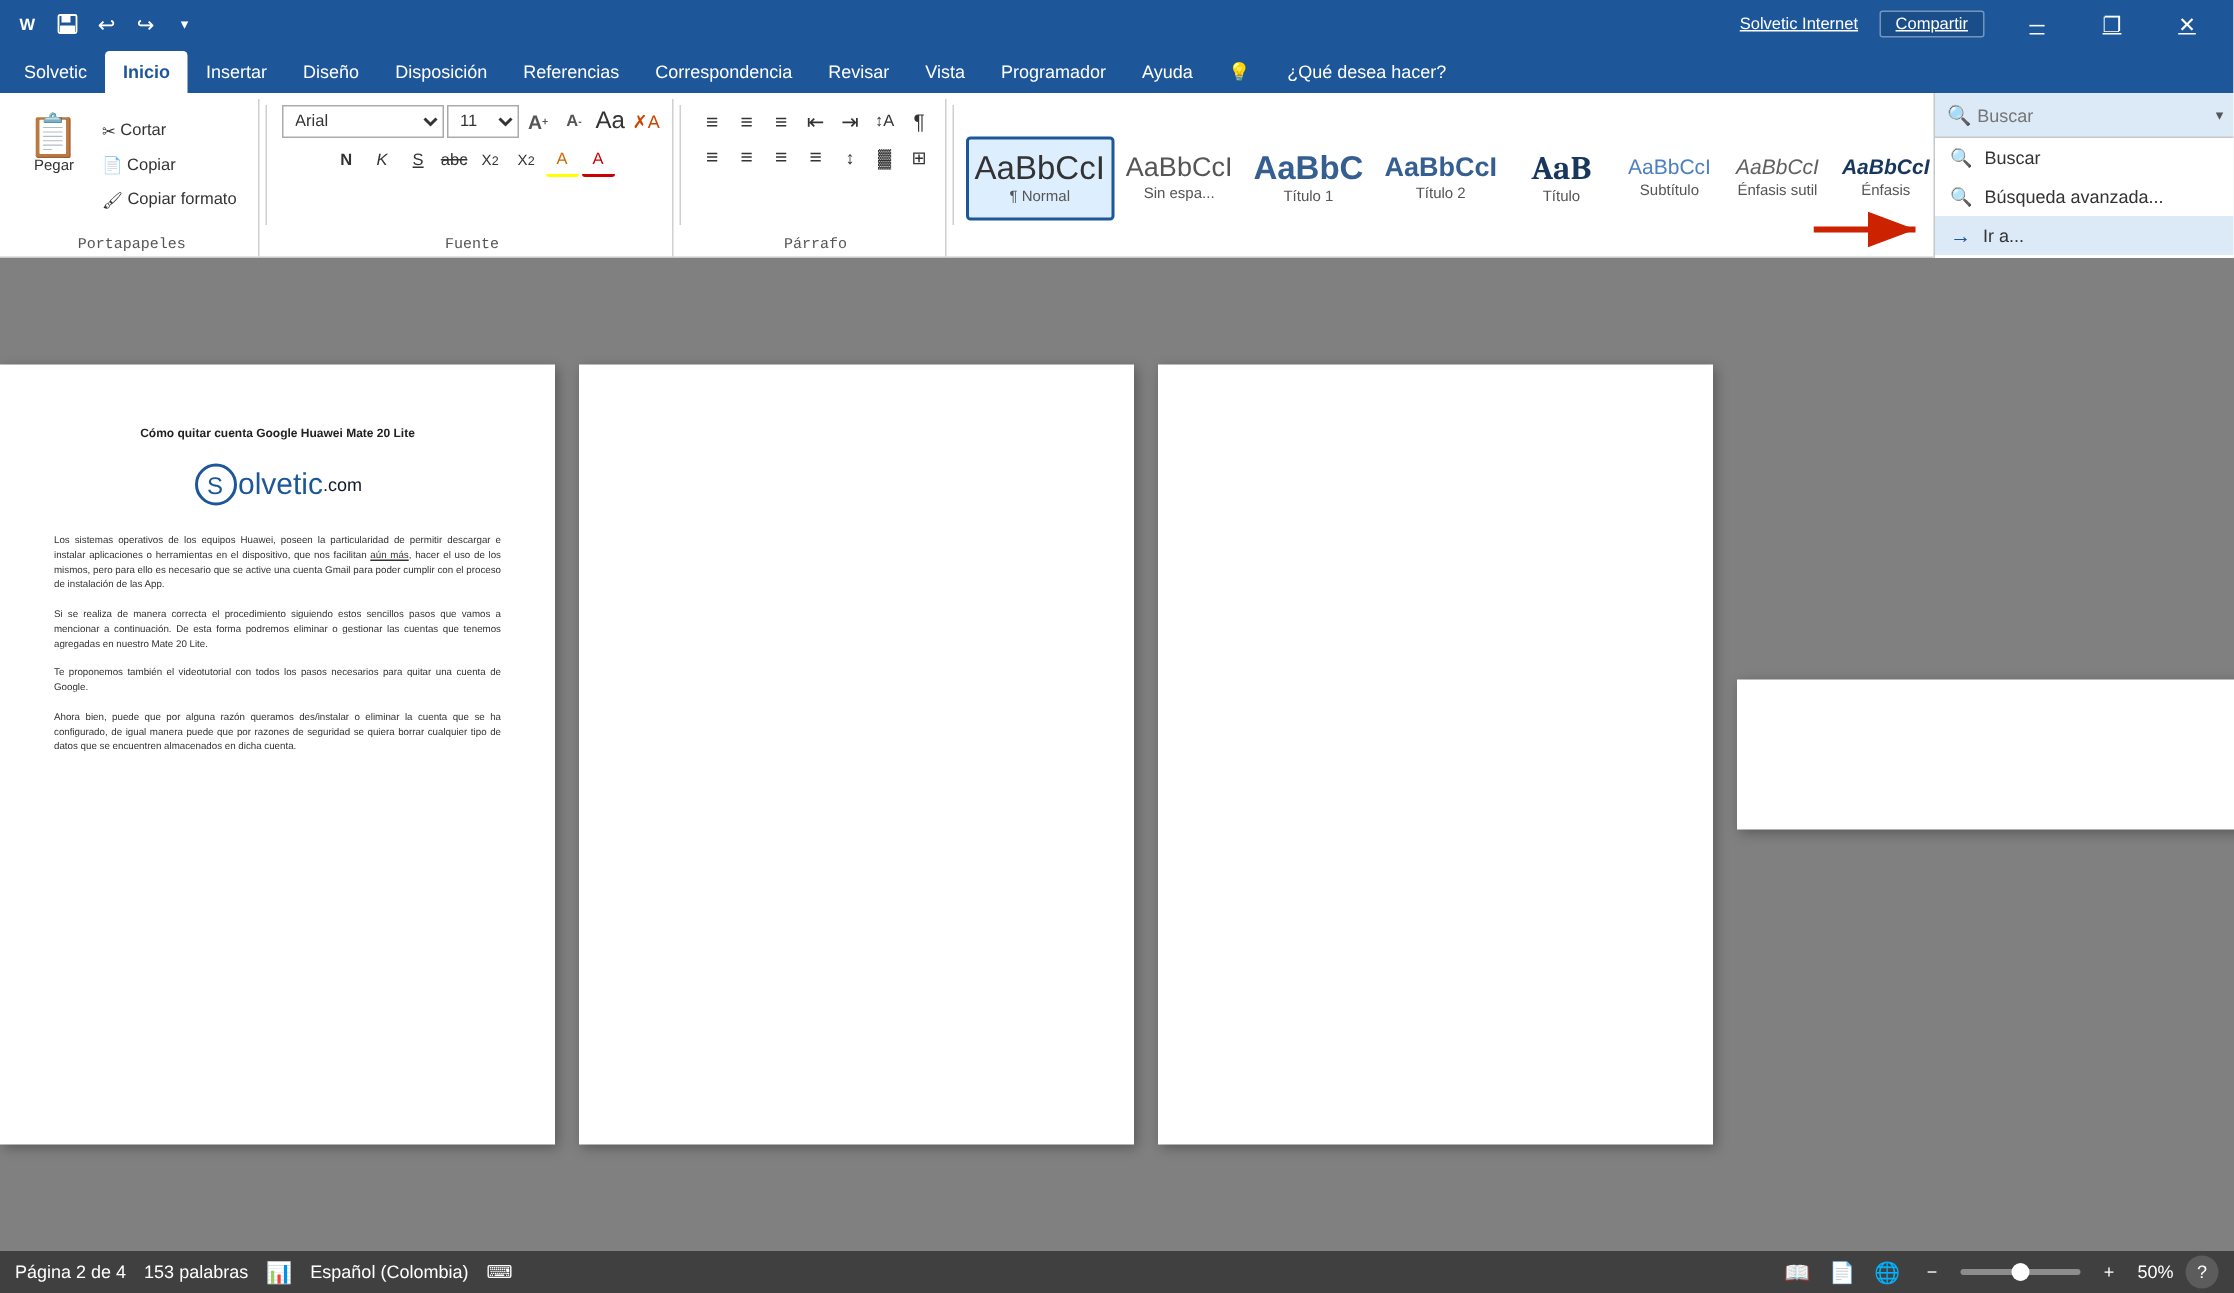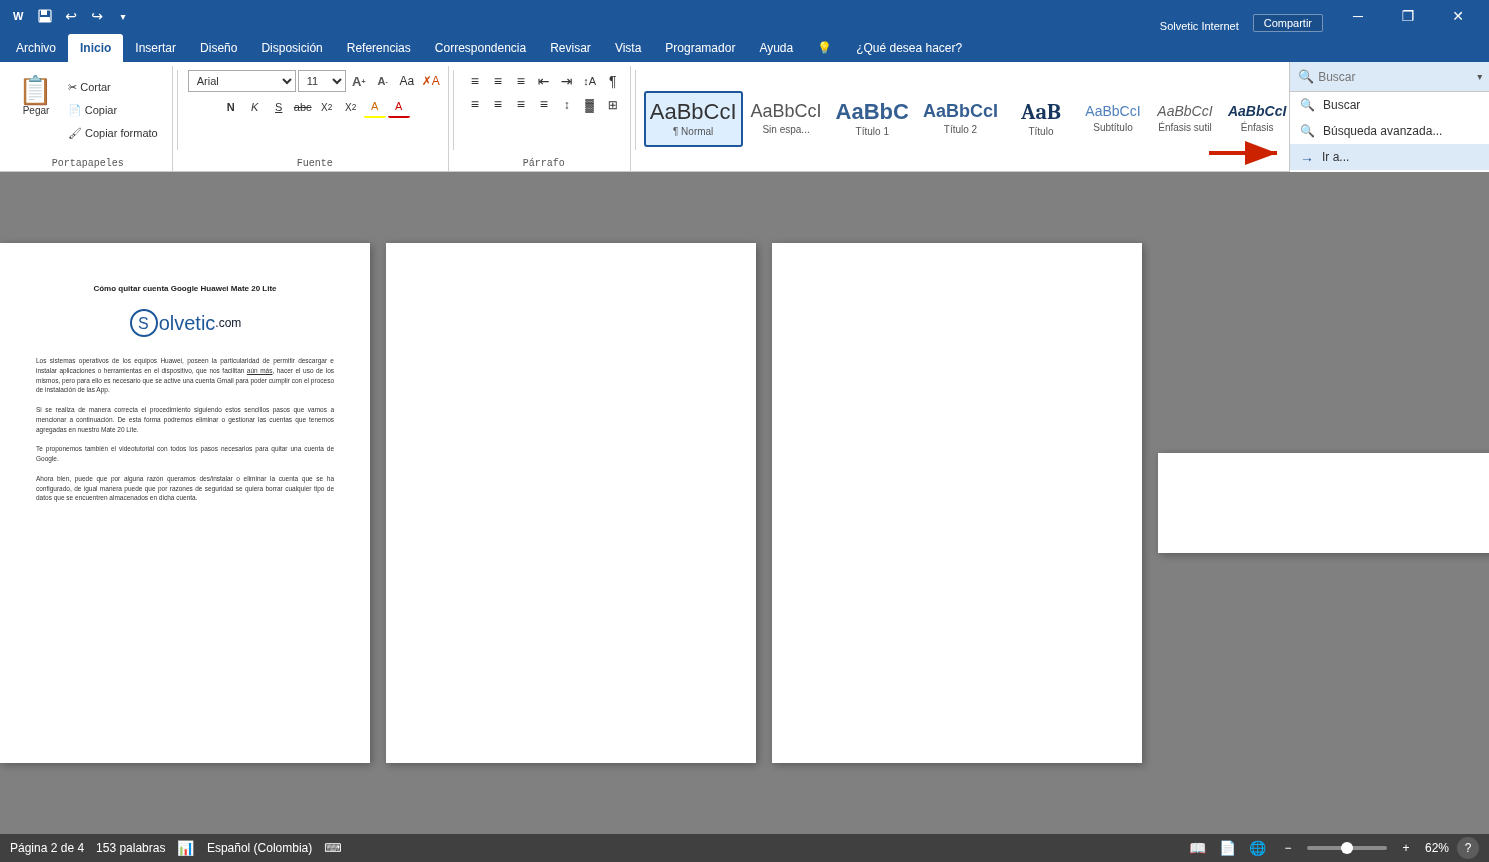--- a/index.html
+++ b/index.html
@@ -10,21 +10,21 @@
       height: 32px;
       background: #1e5799;
       display: flex;
       align-items: center;
       justify-content: space-between;
       padding: 0 8px;
       color: white;
     }
     .title-bar-left { display: flex; align-items: center; gap: 6px; }
     .title-bar-center { font-size: 12px; color: white; flex: 1; text-align: center; }
-    .title-bar-right { display: flex; align-items: flex-end; gap: 4px; }
+    .title-bar-right { display: flex; align-items: center; gap: 4px; text-decoration: underline; }
     .title-bar-btn {
       width: 46px; height: 32px;
       display: flex; align-items: center; justify-content: center;
       color: white; font-size: 14px; cursor: pointer;
     }
 
     
     .qat {
       display: flex; align-items: center; gap: 4px;
     }
@@ -288,21 +288,21 @@
     <div style="font-size:11px; color:white; margin-right:10px;">Solvetic Internet</div>
 
     <div style="background:#1a4e8a; border:1px solid rgba(255,255,255,0.4); padding:2px 10px; border-radius:2px; color:white; font-size:11px; cursor:pointer; margin-right:8px;">Compartir</div>
     <div class="title-bar-btn">─</div>
     <div class="title-bar-btn">❐</div>
     <div class="title-bar-btn close">✕</div>
   </div>
 </div>
 
 <div class="ribbon-tabs">
-  <div class="ribbon-tab">Archivo</div>
+  <div class="ribbon-tab">Solvetic</div>
   <div class="ribbon-tab active">Inicio</div>
   <div class="ribbon-tab">Insertar</div>
   <div class="ribbon-tab">Diseño</div>
   <div class="ribbon-tab">Disposición</div>
   <div class="ribbon-tab">Referencias</div>
   <div class="ribbon-tab">Correspondencia</div>
   <div class="ribbon-tab">Revisar</div>
   <div class="ribbon-tab">Vista</div>
   <div class="ribbon-tab">Programador</div>
   <div class="ribbon-tab">Ayuda</div>
@@ -342,21 +342,21 @@
     <div class="rg-content" style="flex-direction:column; gap:2px; padding-top:4px;">
       <div class="font-row">
         <select class="font-select">
           <option>Arial</option>
         </select>
         <select class="size-select">
           <option>11</option>
         </select>
         <div class="rb-icon-btn" style="font-size:13px; font-weight:bold; color:#555;">A<sup style="font-size:7px;">+</sup></div>
         <div class="rb-icon-btn" style="font-size:11px; font-weight:bold; color:#555;">A<sup style="font-size:7px;">-</sup></div>
-        <div class="rb-icon-btn" style="font-size:12px;">Aa</div>
+        <div class="rb-icon-btn" style="font-size:16px;">Aa</div>
         <div class="rb-icon-btn" style="font-size:12px; color:#cc4400;">✗A</div>
       </div>
       <div class="format-row">
         <div class="rb-icon-btn bold">N</div>
         <div class="rb-icon-btn italic">K</div>
         <div class="rb-icon-btn underline">S</div>
         <div class="rb-icon-btn strikethrough" style="text-decoration:line-through; font-size:11px;">abc</div>
         <div class="rb-icon-btn" style="font-size:10px;">X<sub>2</sub></div>
         <div class="rb-icon-btn" style="font-size:10px;">X<sup>2</sup></div>
         <div class="rb-icon-btn" style="font-size:11px; color:#cc6600; border-bottom:2px solid #ffff00;">A</div>
@@ -537,16 +537,16 @@
 
   <div class="status-right">
     <div class="status-btn" style="font-size:14px;">📖</div>
     <div class="status-btn" style="font-size:14px;">📄</div>
     <div class="status-btn" style="font-size:14px;">🌐</div>
     <div class="status-btn">−</div>
     <div class="zoom-slider">
       <div class="zoom-thumb"></div>
     </div>
     <div class="status-btn">+</div>
-    <span>62%</span>
+    <span>50%</span>
     <div style="width:22px; height:22px; display:flex; align-items:center; justify-content:center; cursor:pointer; border-radius:50%; background:rgba(255,255,255,0.15); font-size:12px;">?</div>
   </div>
 </div>
 
 </body></html>

